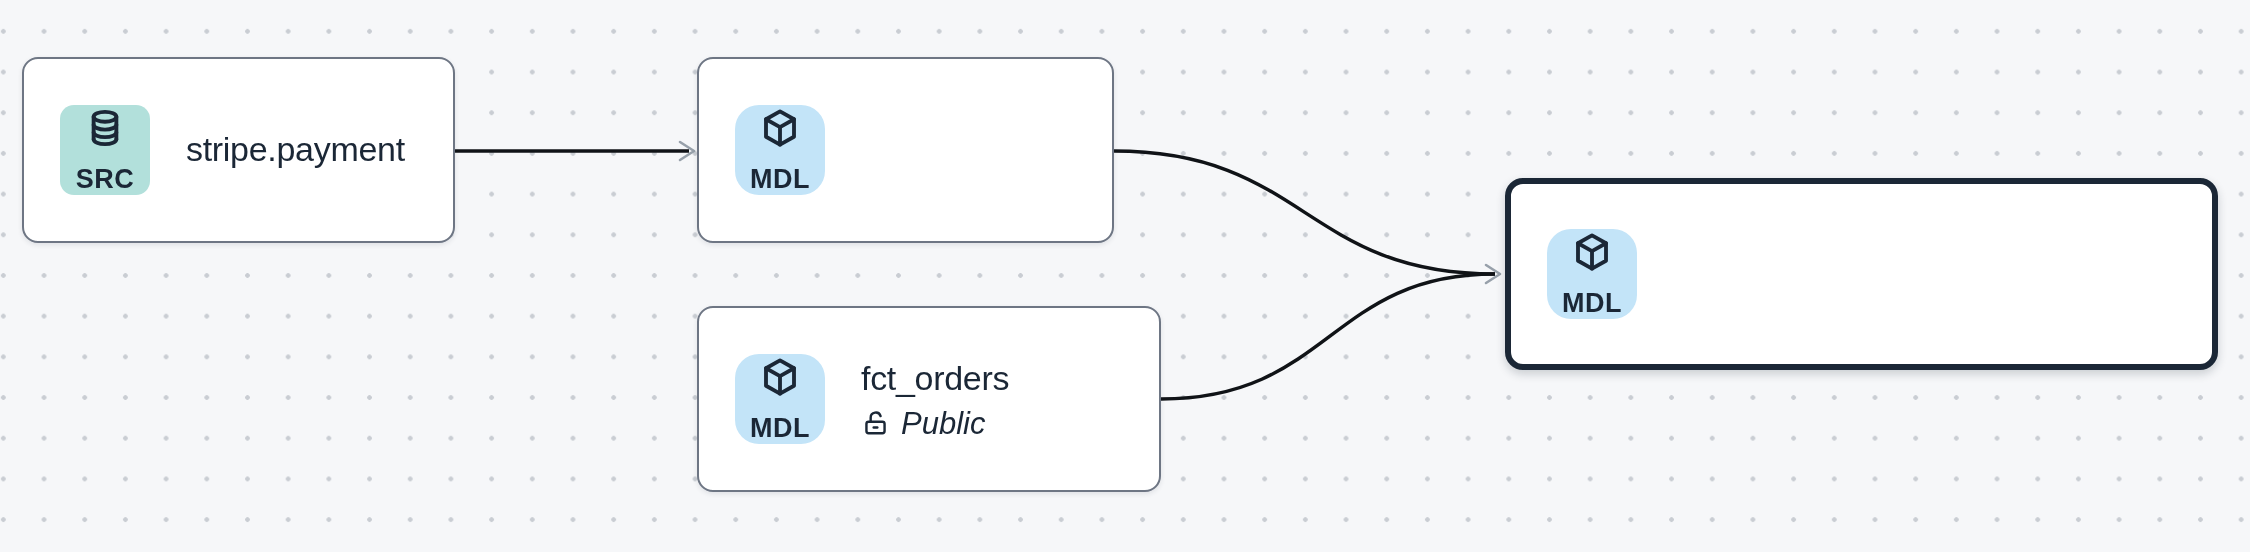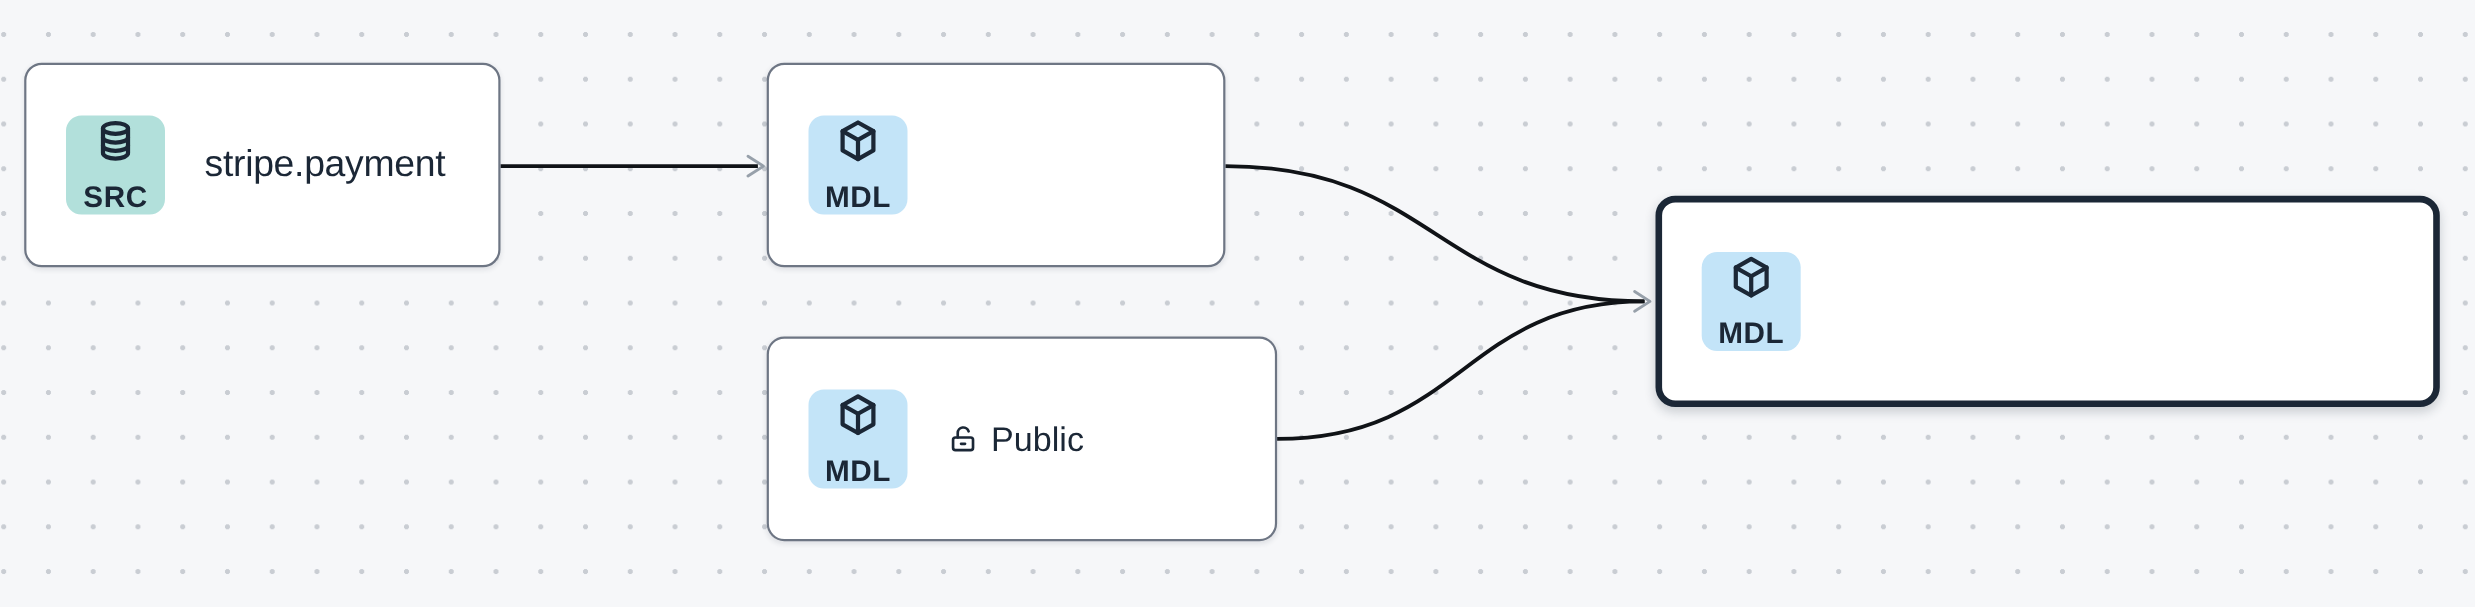--- a/index.html
+++ b/index.html
@@ -70,21 +70,21 @@
     height: 90px;
     border-radius: 14px;
     display: flex;
     flex-direction: column;
     align-items: center;
     justify-content: center;
     gap: 17px;
     color: #1b2736;
   }
   .badge-src { background: #b2e0db; }
-  .badge-mdl { background: #c3e4f8; }
+  .badge-mdl { background: #c3e4f8; border-radius: 24px; }
   .badge svg {
     width: 42px;
     height: 42px;
     stroke: #1b2736;
     stroke-width: 2.2;
     fill: none;
     stroke-linecap: round;
     stroke-linejoin: round;
   }
   .badge-label {
@@ -105,20 +105,21 @@
     letter-spacing: -0.3px;
     color: #1b2736;
     line-height: 1.15;
     white-space: nowrap;
   }
   .node-meta {
     display: flex;
     align-items: center;
     gap: 11px;
     color: #1b2736;
+    font-style: italic;
   }
   .node-meta svg {
     width: 29px;
     height: 29px;
     stroke: #1b2736;
     stroke-width: 2;
     fill: none;
     stroke-linecap: round;
     stroke-linejoin: round;
   }
@@ -173,20 +174,21 @@
   <div class="node" id="node-fct-orders">
     <div class="badge badge-mdl">
       <svg viewBox="0 0 24 24">
         <path d="M12 2.5 L20 7 V17 L12 21.5 L4 17 V7 Z"></path>
         <path d="M4 7 L12 11.5 L20 7"></path>
         <path d="M12 11.5 V21.5"></path>
       </svg>
       <span class="badge-label">MDL</span>
     </div>
     <div class="node-text">
+      <div class="node-label">fct_orders</div>
       <div class="node-meta">
         <svg viewBox="0 0 24 24">
           <rect x="4.5" y="10.5" width="15" height="9.5" rx="1.8"></rect>
           <path d="M10.5 15.3 h3"></path>
           <path d="M8 10.5 V7.2 a4.2 4.2 0 0 1 8.2 -1.3"></path>
         </svg>
         <span class="node-meta-text">Public</span>
       </div>
     </div>
   </div>

